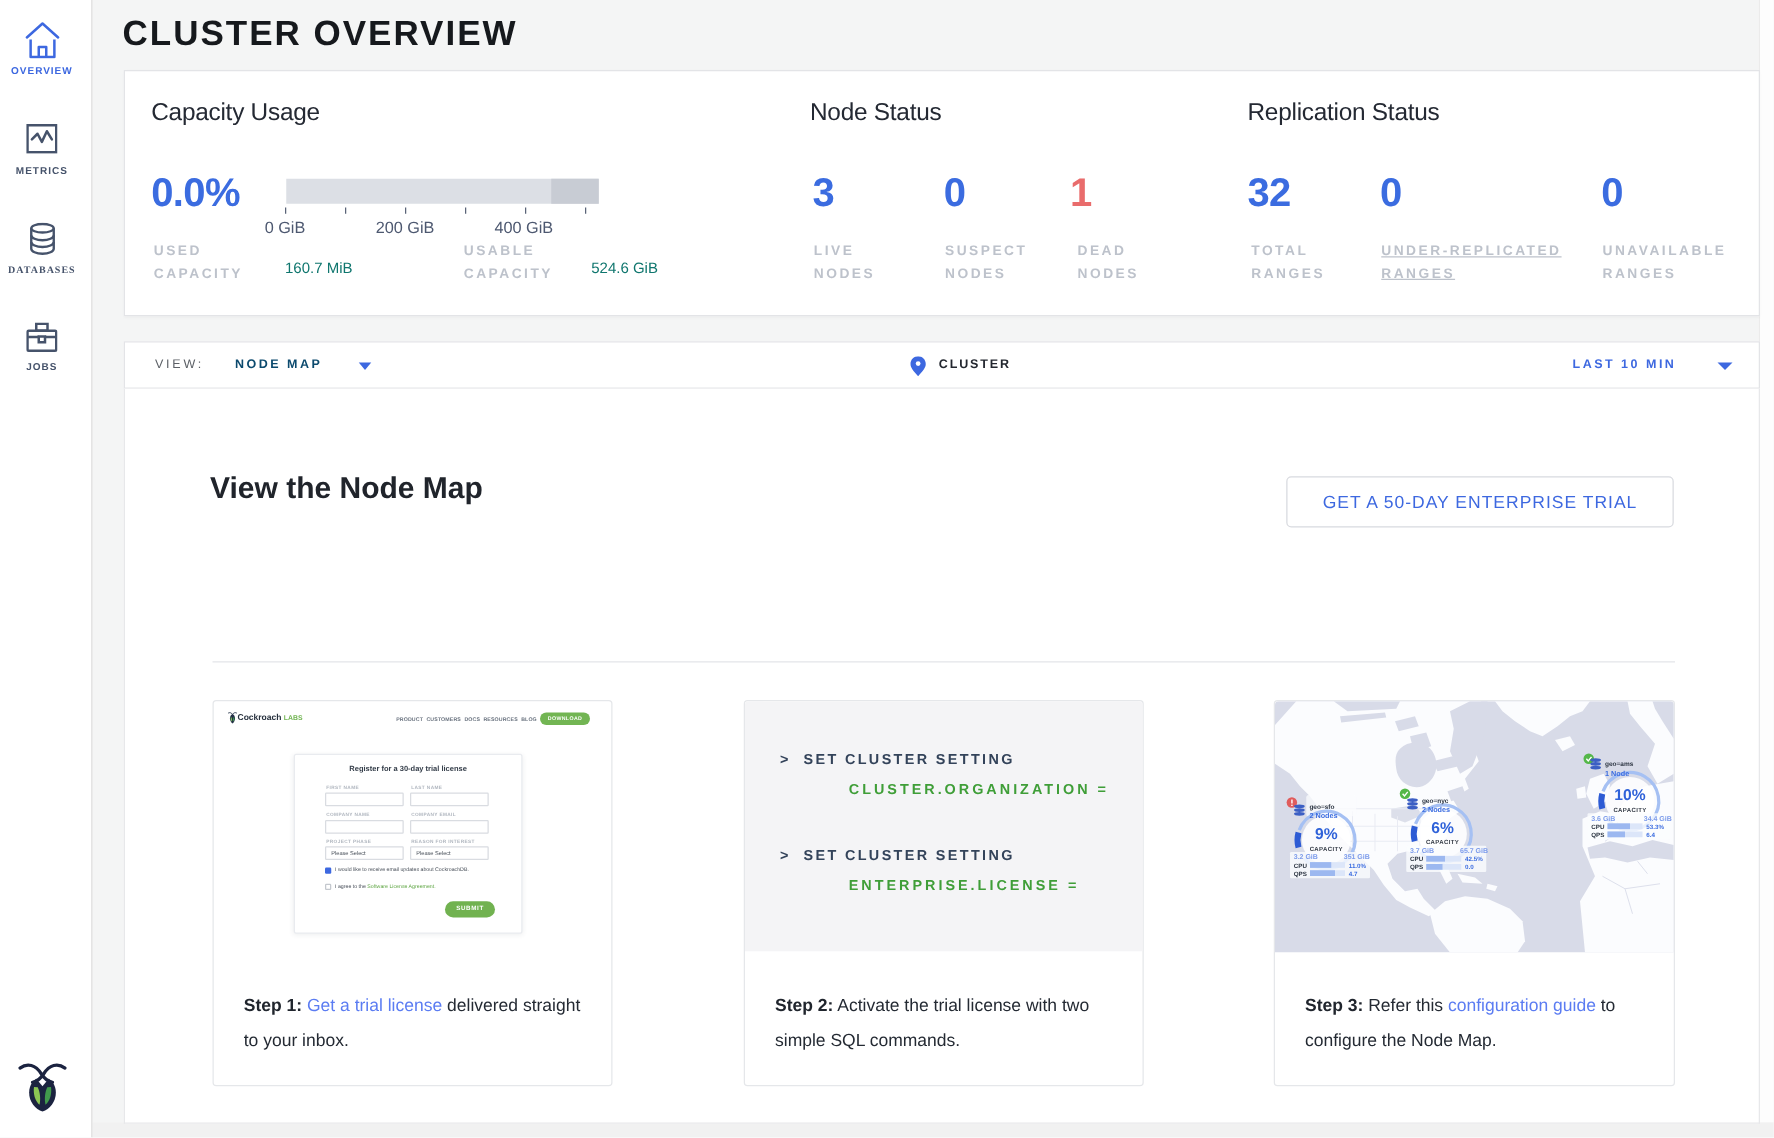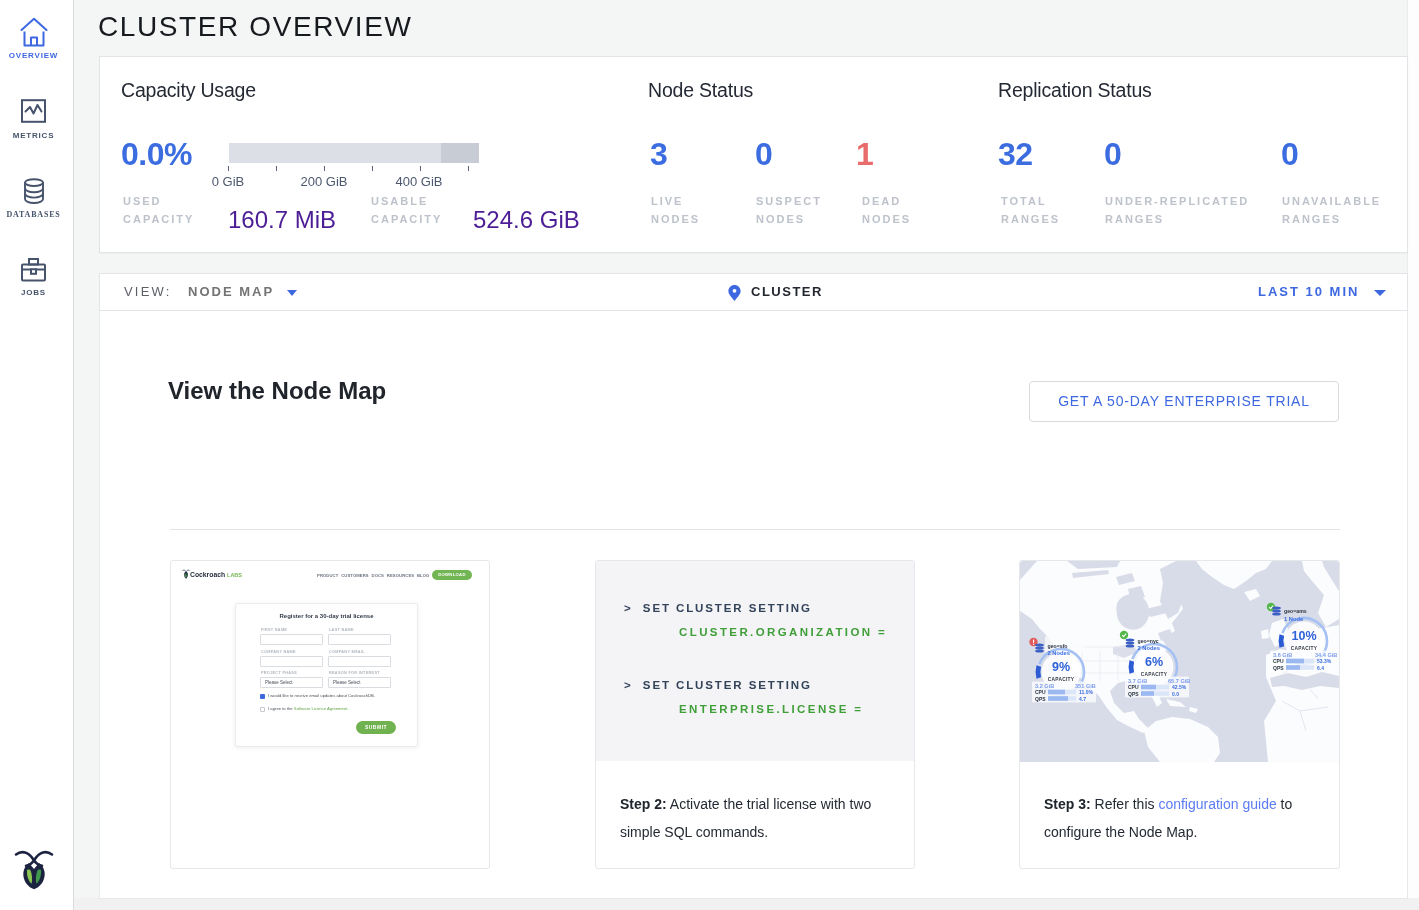--- a/index.html
+++ b/index.html
@@ -8,32 +8,32 @@
 body { font-family:"Liberation Sans", sans-serif; background:#f4f5f5; position:relative; }
 .abs { position:absolute; }
 
 
 #sidebar { position:absolute; left:0; top:0; width:74px; height:910px; background:#fff; border-right:1px solid #dcdcdc; }
 .navitem { position:absolute; left:0; width:67px; text-align:center; }
 .navlabel { font-size:8px; font-weight:bold; letter-spacing:0.8px; color:#46536b; display:block; }
 .navlabel.sel { color:#3d68e0; }
 
 
-#pagehead { position:absolute; left:98px; top:11px; font-size:28px; font-weight:400; letter-spacing:1.6px; color:#16191d; }
+#pagehead { position:absolute; left:98px; top:11px; font-size:28px; font-weight:700; letter-spacing:1.6px; color:#16191d; }
 
 
 #ovcard { position:absolute; left:99px; top:56px; width:1309px; height:197px; background:#fff; border:1px solid #e3e4e7; box-shadow:0 1px 2px rgba(0,0,0,.03); }
 .h2 { position:absolute; font-size:19.5px; font-weight:500; letter-spacing:-0.2px; color:#242933; }
 .bignum { position:absolute; font-size:32px; font-weight:600; letter-spacing:-0.5px; color:#3b6ce0; line-height:1; }
 .glabel { position:absolute; font-size:11px; font-weight:bold; letter-spacing:2px; color:#bdc2cb; line-height:18.3px; }
-.bluev { position:absolute; font-size:24px; color:#4c1d95; line-height:1;text-align:right; }
+.bluev { position:absolute; font-size:12px; color:#0f766e; line-height:1;text-align:right; }
 
 
 #viewbar { position:absolute; left:99px; top:273px; width:1309px; height:38px; background:#fff; border:1px solid #e3e4e7; }
-.vtxt { position:absolute; top:0; height:36px; line-height:36px; font-size:13px; font-weight:bold; letter-spacing:2px; }
+.vtxt { position:absolute; top:0; height:36px; line-height:36px; font-size:10px; font-weight:bold; letter-spacing:2px; }
 .caret { position:absolute; width:0; height:0; border-left:5.5px solid transparent; border-right:5.5px solid transparent; border-top:6px solid #3d68e0; }
 
 
 #panel { position:absolute; left:99px; top:311px; width:1309px; height:588px; background:#fff; border-left:1px solid #e7e8ea; border-right:1px solid #e7e8ea; border-bottom:1px solid #e7e8ea; }
 #vh3 { position:absolute; left:68px; top:66px; font-size:24px; font-weight:600; color:#20242b; }
 #vpara { position:absolute; left:70px; top:110px; font-size:14px; line-height:26px; color:#262b33; }
 #vpara a { color:#5b7cf2; text-decoration:none; }
 #trialbtn { position:absolute; left:929px; top:70px; width:310px; height:41px; background:#fff; border:1px solid #d8dadf; border-radius:4px; text-align:center; line-height:39px; font-size:14px; letter-spacing:0.8px; color:#3d68e0; font-weight:500; }
 #sep { position:absolute; left:70px; top:218px; width:1170px; height:1px; background:#e3e5e9; }
 .stepcard { position:absolute; top:249px; width:320px; height:309px; background:#fff; border:1px solid #e5e7ea; border-radius:3px; }
@@ -135,27 +135,27 @@
   <div class="bignum" style="left:655px; top:81px;">0</div>
   <div class="bignum" style="left:756px; top:81px; color:#e96c6c;">1</div>
   <div class="glabel" style="left:551px; top:135px;">LIVE<br>NODES</div>
   <div class="glabel" style="left:656px; top:135px;">SUSPECT<br>NODES</div>
   <div class="glabel" style="left:762px; top:135px;">DEAD<br>NODES</div>
 
   <div class="bignum" style="left:898px; top:81px;">32</div>
   <div class="bignum" style="left:1004px; top:81px;">0</div>
   <div class="bignum" style="left:1181px; top:81px;">0</div>
   <div class="glabel" style="left:901px; top:135px;">TOTAL<br>RANGES</div>
-  <div class="glabel" style="left:1005px; top:135px;">UNDER-REPLICATED<br>RANGES</div>
+  <div class="glabel" style="left:1005px; top:135px;text-decoration:underline;">UNDER-REPLICATED<br>RANGES</div>
   <div class="glabel" style="left:1182px; top:135px;">UNAVAILABLE<br>RANGES</div>
 </div>
 
 <div id="viewbar">
   <div class="vtxt" style="left:24px; color:#5c6066; font-weight:500; letter-spacing:2.2px;">VIEW:</div>
-  <div class="vtxt" style="left:88px; color:#737373;text-align:center;">NODE MAP</div>
+  <div class="vtxt" style="left:88px; color:#0c4a6e;text-align:center;">NODE MAP</div>
   <div class="caret" style="left:187px; top:16px;"></div>
   <svg style="position:absolute; left:628px; top:11px;" width="13" height="16" viewBox="0 0 13 16">
     <path d="M6.5 0 C3.1 0 0.4 2.7 0.4 6.1 C0.4 9.2 2.6 11.3 6.5 16 C10.4 11.3 12.6 9.2 12.6 6.1 C12.6 2.7 9.9 0 6.5 0 Z" fill="#3d68e0"></path>
     <circle cx="6.5" cy="5.8" r="1.9" fill="#fff"></circle>
   </svg>
   <div class="vtxt" style="left:651px; color:#23272f; letter-spacing:1.5px;">CLUSTER</div>
   <div class="vtxt" style="left:1158px; color:#3d68e0;">LAST 10 MIN</div>
   <div class="caret" style="left:1274px; top:16px; border-left-width:6px; border-right-width:6px; border-top-width:6.5px;"></div>
 </div>
 
@@ -187,20 +187,21 @@
       <div class="flabel" style="left:25px; top:67px;">PROJECT PHASE</div>
       <div class="flabel" style="left:93px; top:67px;">REASON FOR INTEREST</div>
       <div class="finput" style="left:24px; top:73px;">Please Select</div>
       <div class="finput" style="left:92px; top:73px;">Please Select</div>
       <div class="abs" style="left:24px; top:90px; width:4.5px; height:4.5px; background:#3d68e0; border-radius:1px;"></div>
       <div class="cbtxt" style="left:32px; top:89px;">I would like to receive email updates about CockroachDB.</div>
       <div class="abs" style="left:24px; top:103px; width:4.5px; height:4.5px; border:1px solid #c4c8ce; border-radius:1px;"></div>
       <div class="cbtxt" style="left:32px; top:102px;">I agree to the <span style="color:#61a746;">Software License Agreement.</span></div>
       <div class="abs" style="left:120px; top:117px; width:40px; height:13px; border-radius:6.5px; background:#71b250; color:#fff; font-size:5px; font-weight:bold; text-align:center; line-height:13px; letter-spacing:.5px;">SUBMIT</div>
     </div>
+    <div class="steptxt"><b>Step 1:</b> <a>Get a trial license</a> delivered straight<br>to your inbox.</div>
   </div>
 
   <div class="stepcard" style="left:495px;">
     <div id="codearea"></div>
     <div class="codeln cnavy" style="left:28px; top:41px;">&gt;&nbsp; SET CLUSTER SETTING</div>
     <div class="codeln cgreen" style="left:83px; top:65px; letter-spacing:2.4px;">CLUSTER.ORGANIZATION =</div>
     <div class="codeln cnavy" style="left:28px; top:118px;">&gt;&nbsp; SET CLUSTER SETTING</div>
     <div class="codeln cgreen" style="left:83px; top:142px; letter-spacing:2.4px;">ENTERPRISE.LICENSE =</div>
     <div class="steptxt"><b>Step 2:</b> Activate the trial license with two<br>simple SQL commands.</div>
   </div>

